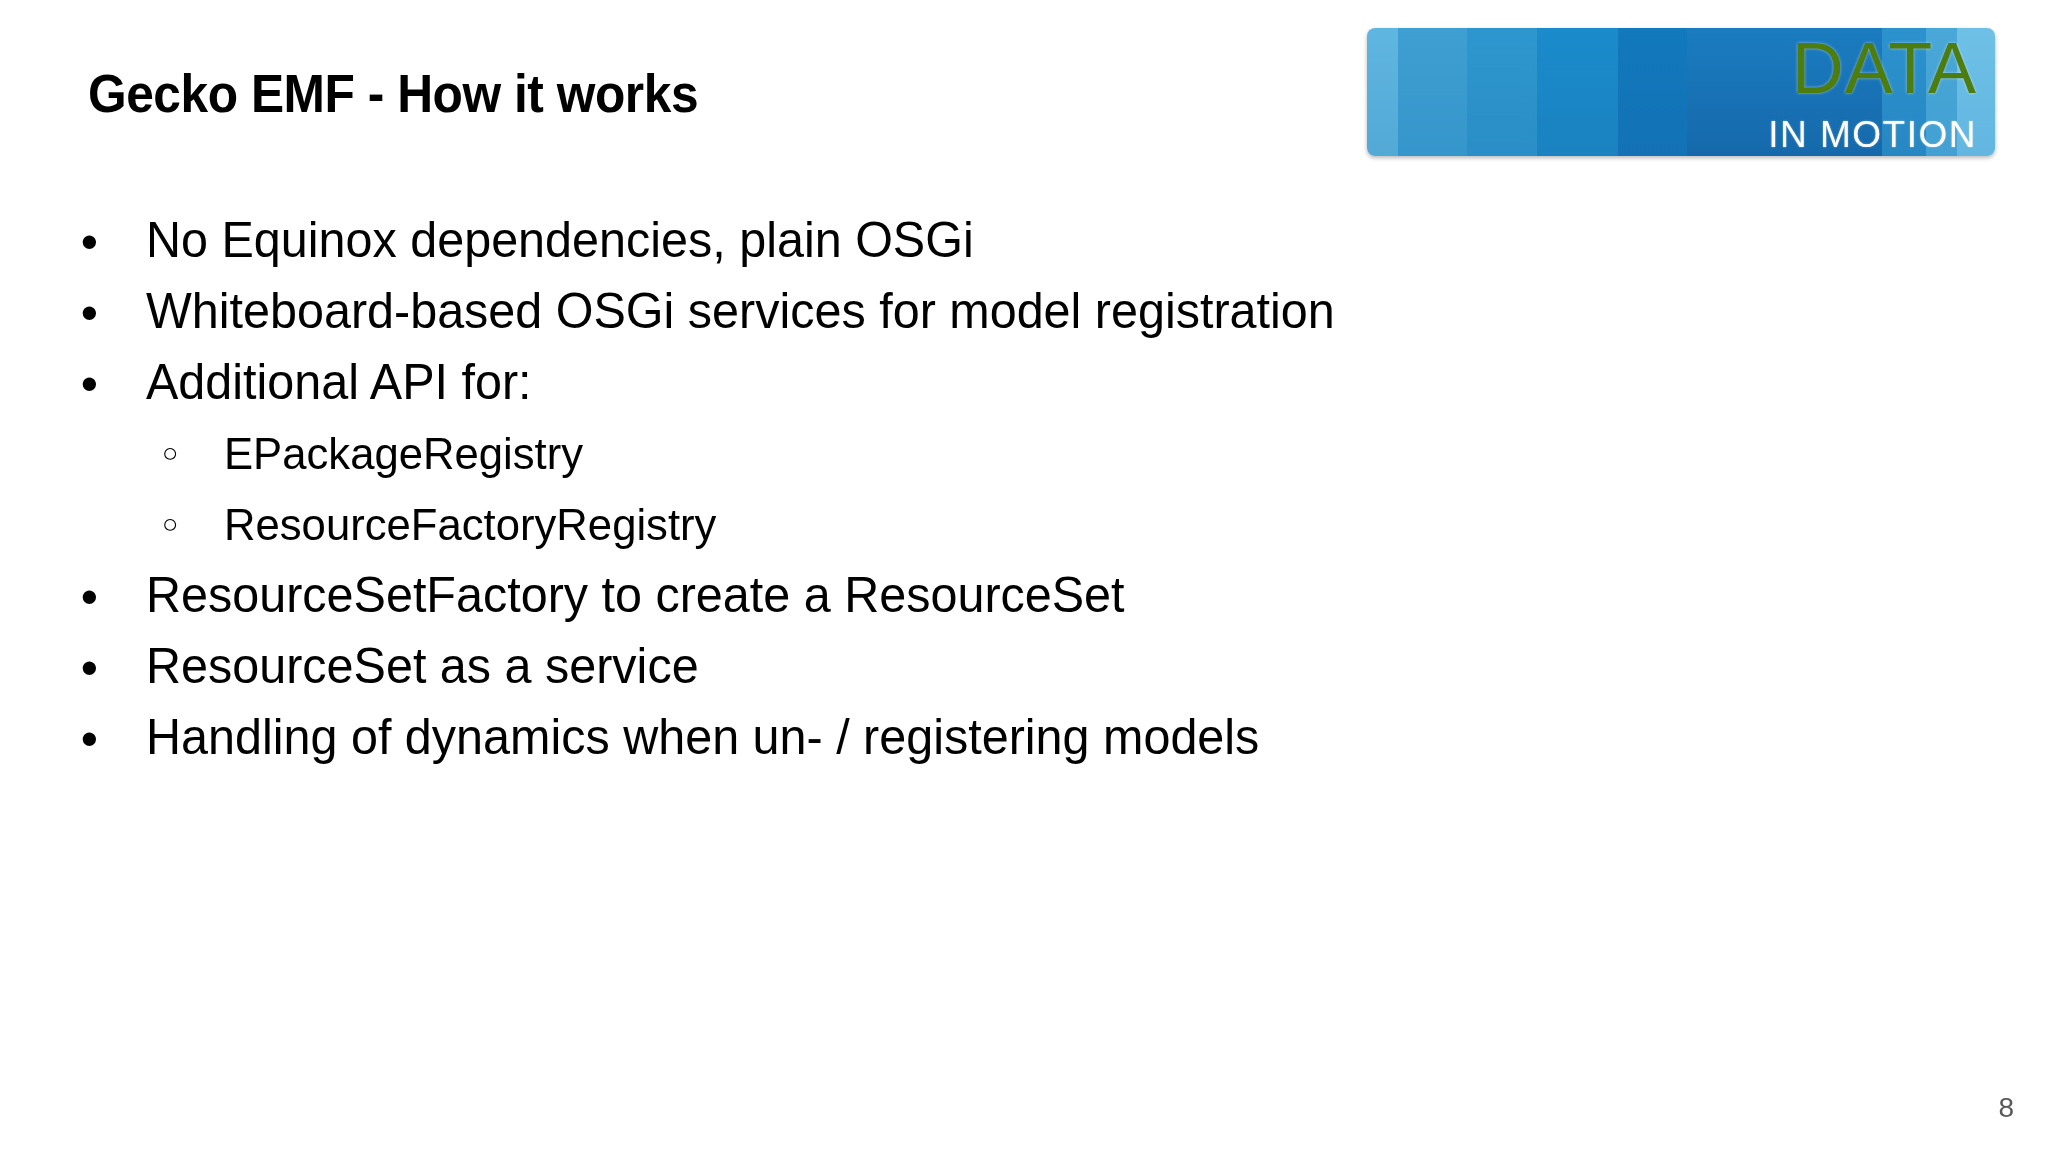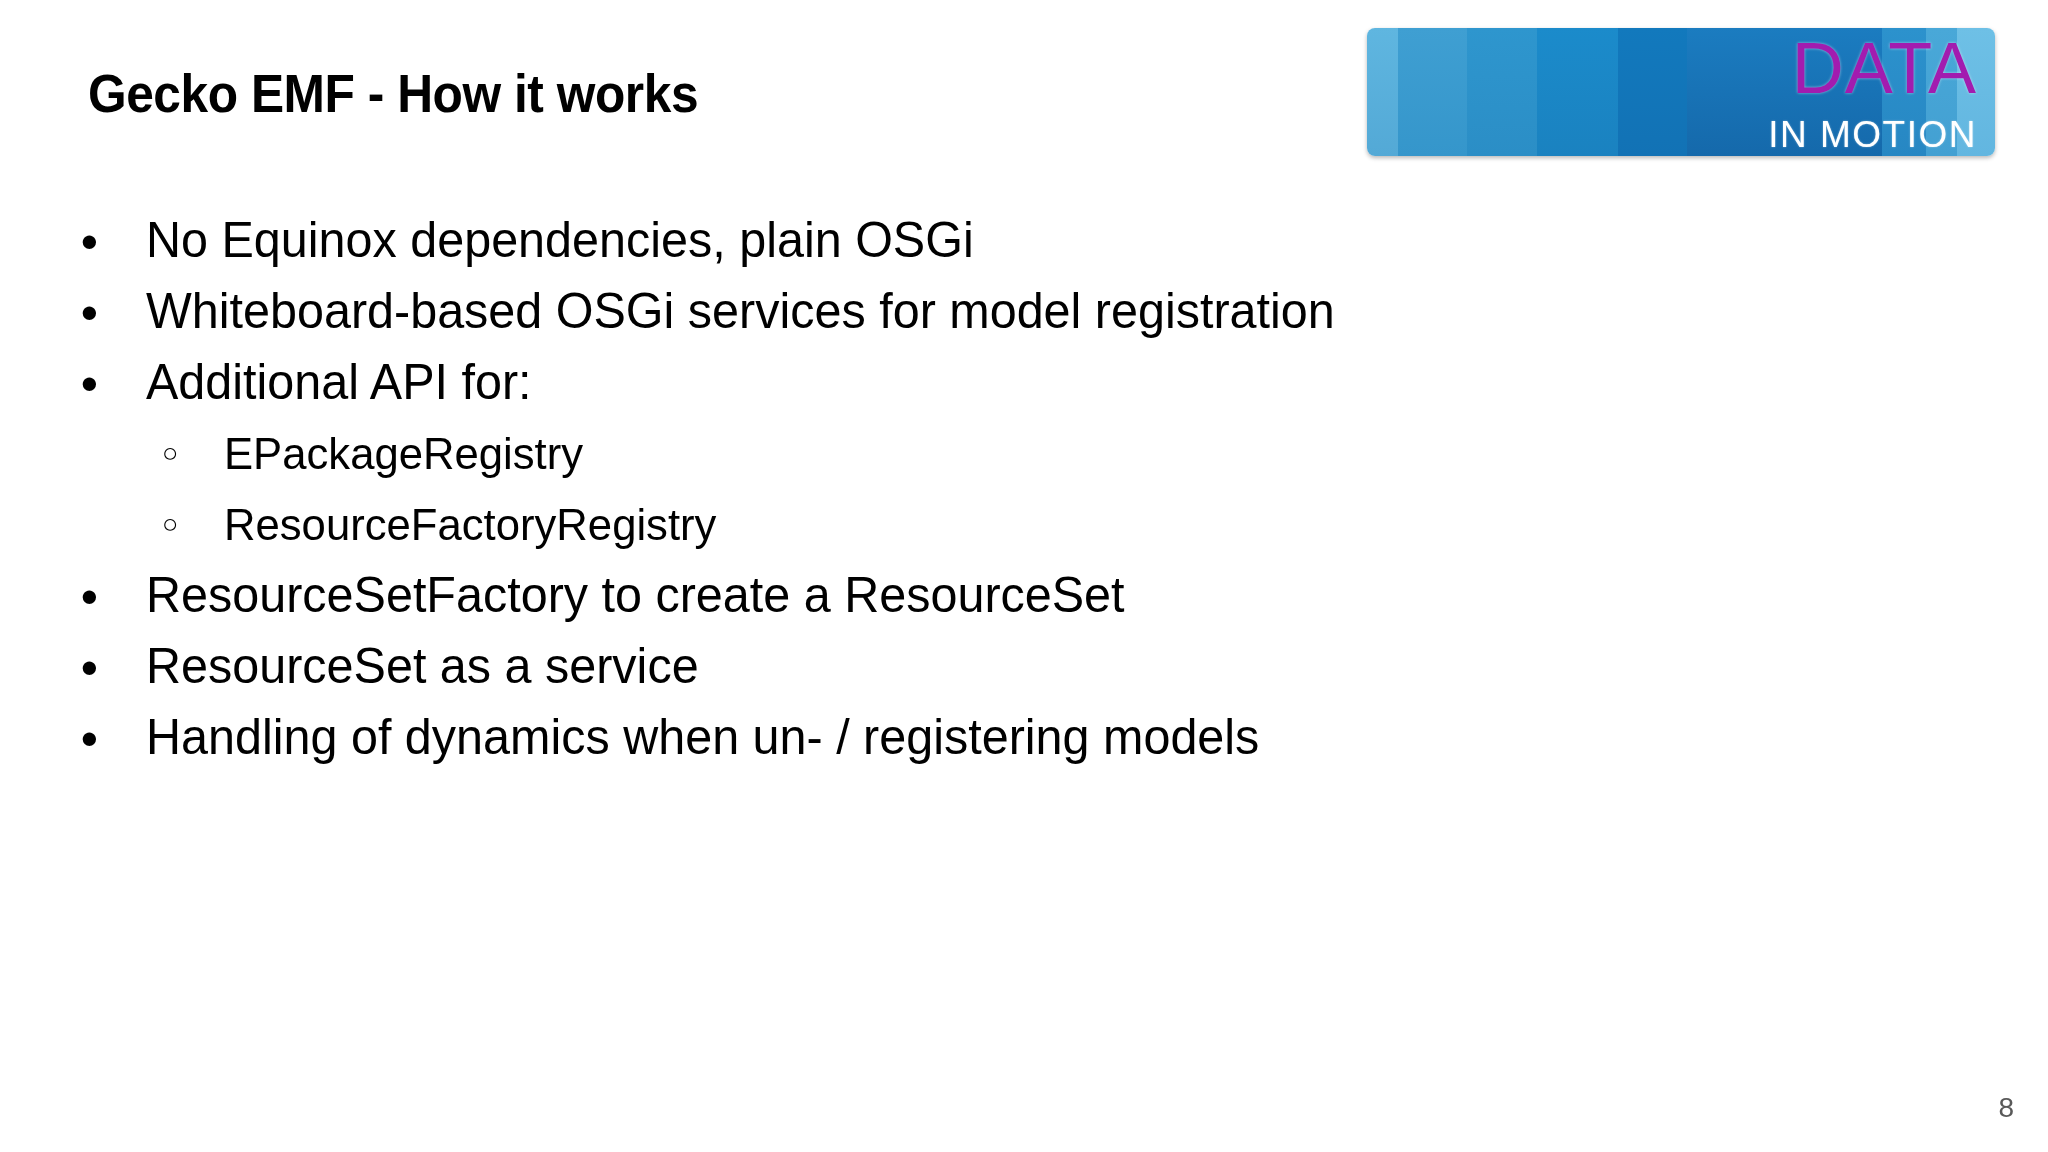--- a/index.html
+++ b/index.html
@@ -67,21 +67,21 @@
     right: 18px;
     top: 4px;
     text-align: right;
     color: #ffffff;
     line-height: 1;
   }
   .logo-data {
     font-size: 72px;
     font-weight: 300;
     letter-spacing: 1px;
-    color: #a21caf;
+    color: #4d7c0f;
     text-shadow: 0 0 3px rgba(255,255,255,0.55);
     display: block;
   }
   .logo-motion {
     font-size: 37px;
     font-weight: 300;
     letter-spacing: 1.5px;
     color: #ffffff;
     text-shadow: 0 0 2px rgba(255,255,255,0.45);
     display: block;

